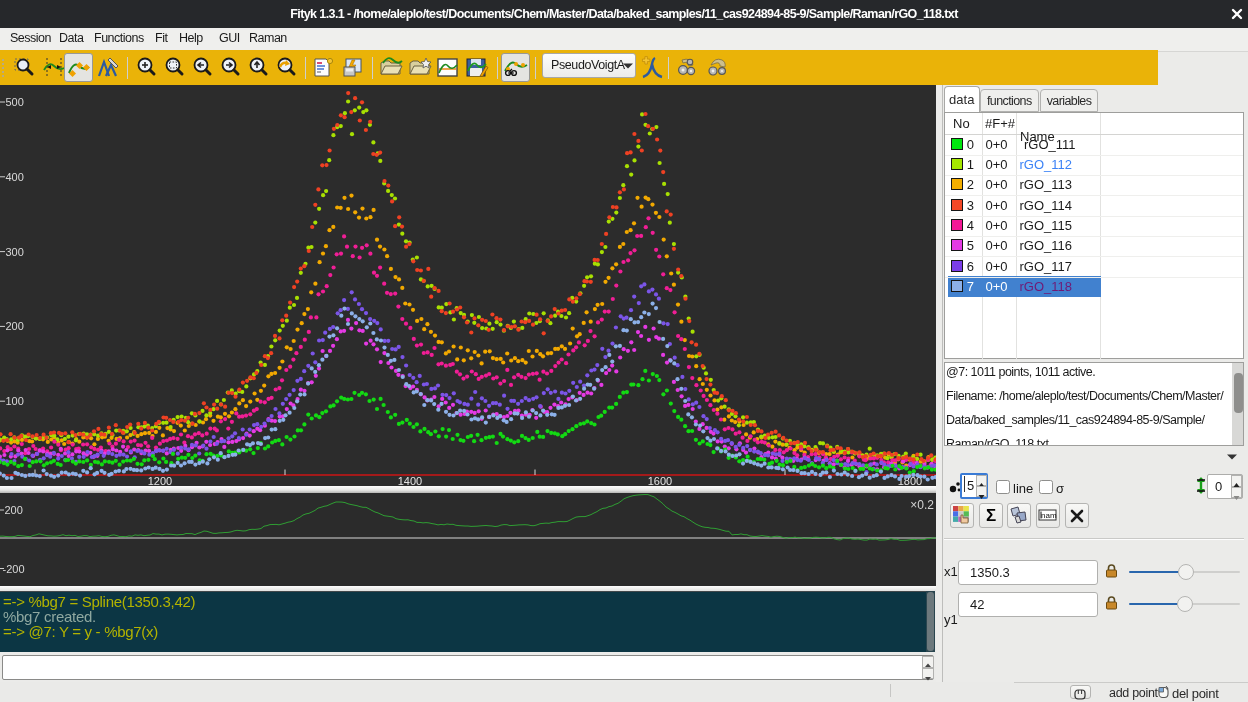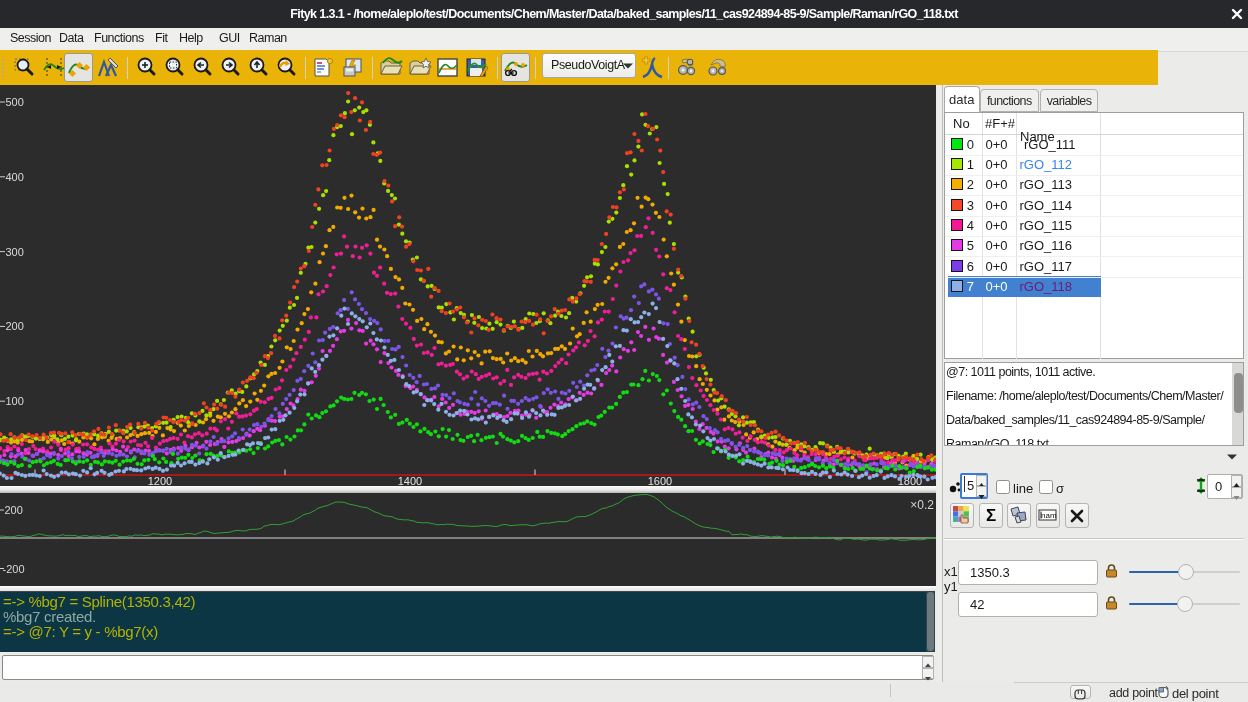--- a/index.html
+++ b/index.html
@@ -2449,21 +2449,21 @@
 <div class="abs" style="left:1px;top:453.5px;width:300px;height:1px;background:#fdfdfd"></div>
 <div class="abs lbl" style="left:1px;top:479px">x1</div>
 <div class="abs" style="left:15px;top:474.5px;width:140px;height:25px;background:#fff;border:1px solid #b0b0ae;border-radius:3px;font-size:13px;color:#1a1a1a;line-height:23px;padding-left:11px">1350.3</div>
 <svg class="abs" style="left:162px;top:479px" width="13" height="14">
       <path d="M3.5 6 L3.5 4 A3 3 0 0 1 9.5 4 L9.5 6" fill="none" stroke="#5a4a20" stroke-width="1.6"></path>
       <rect x="1.5" y="6" width="10" height="7" rx="1" fill="#c8882a" stroke="#6b4a10"></rect>
     </svg>
 <div class="abs" style="left:185.5px;top:485.5px;width:57px;height:2.5px;background:#2966ad;border-radius:2px"></div>
 <div class="abs" style="left:242.5px;top:485.5px;width:54.5px;height:2.5px;background:#cfcfcd;border-radius:2px"></div>
 <div class="abs" style="left:234.5px;top:478.5px;width:16px;height:16px;background:#f2f2f0;border:1px solid #b4b4b2;border-radius:50%"></div>
-<div class="abs lbl" style="left:1px;top:494px">y1</div>
+<div class="abs lbl" style="left:1px;top:527px">y1</div>
 <div class="abs" style="left:15px;top:506.5px;width:140px;height:25px;background:#fff;border:1px solid #b0b0ae;border-radius:3px;font-size:13px;color:#1a1a1a;line-height:23px;padding-left:11px">42</div>
 <svg class="abs" style="left:162px;top:511px" width="13" height="14">
       <path d="M3.5 6 L3.5 4 A3 3 0 0 1 9.5 4 L9.5 6" fill="none" stroke="#5a4a20" stroke-width="1.6"></path>
       <rect x="1.5" y="6" width="10" height="7" rx="1" fill="#c8882a" stroke="#6b4a10"></rect>
     </svg>
 <div class="abs" style="left:185.5px;top:517.5px;width:56px;height:2.5px;background:#2966ad;border-radius:2px"></div>
 <div class="abs" style="left:241.5px;top:517.5px;width:55.5px;height:2.5px;background:#cfcfcd;border-radius:2px"></div>
 <div class="abs" style="left:233.5px;top:510.5px;width:16px;height:16px;background:#f2f2f0;border:1px solid #b4b4b2;border-radius:50%"></div>
 </div>
 <div class="abs gtkbtn" style="left:1070px;top:685px;width:21px;height:14px"><svg width="17" height="11" style="margin:0.5px 0 0 1px">

